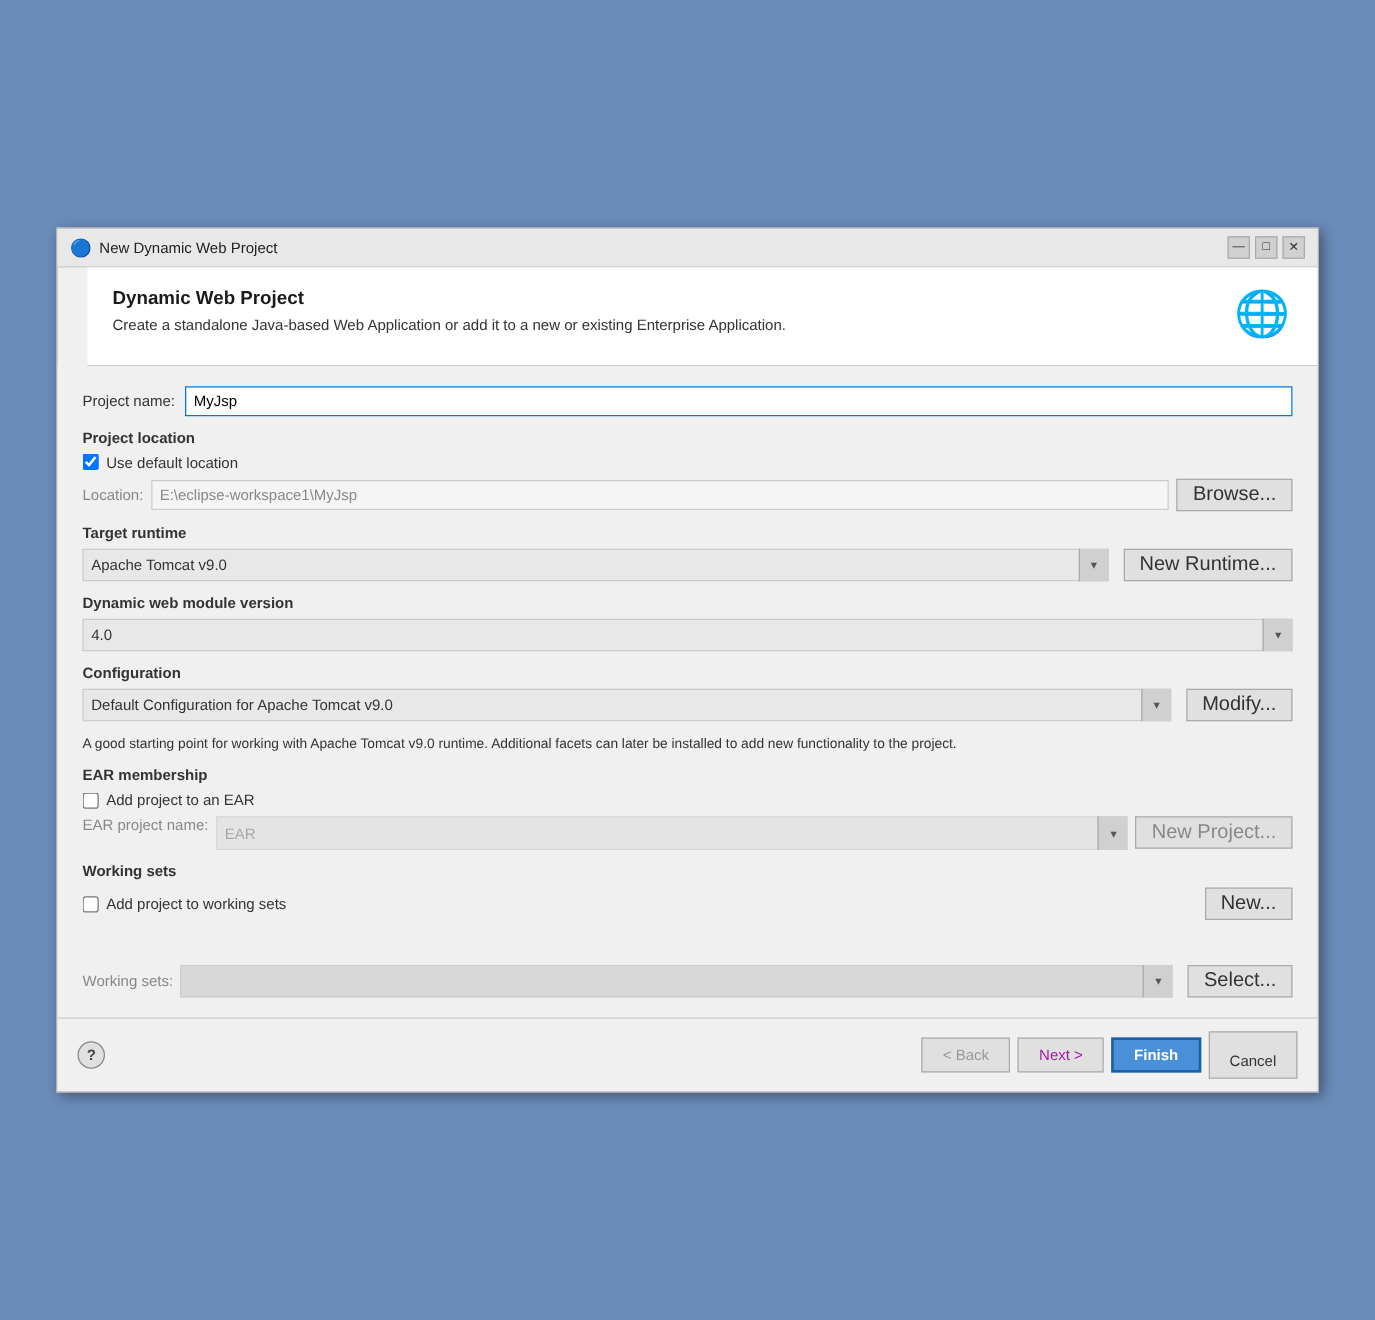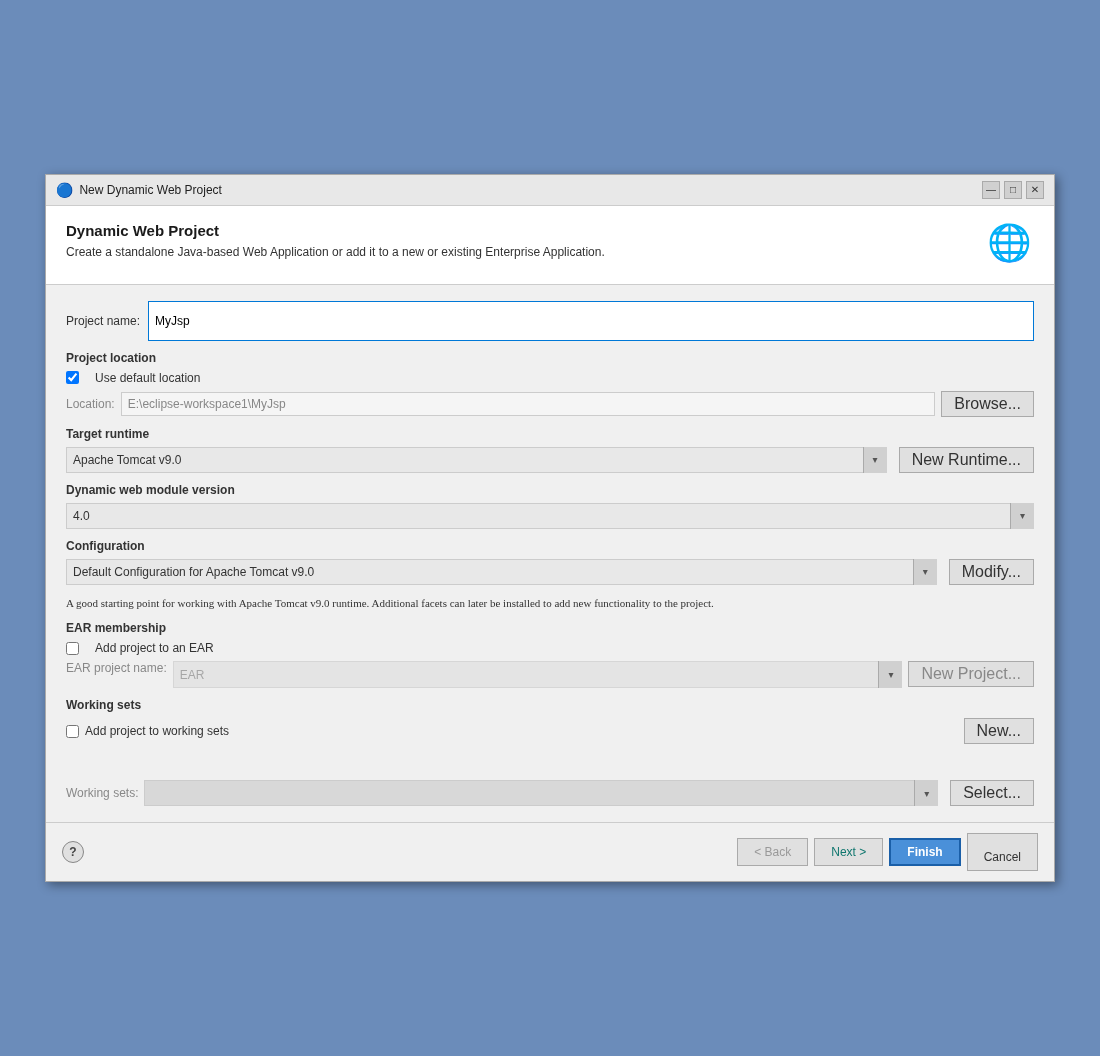--- a/index.html
+++ b/index.html
@@ -61,20 +61,21 @@
       color: #333;
     }
 
     .dialog-header {
       background: white;
       padding: 16px 20px 14px 20px;
       border-bottom: 1px solid #ccc;
       display: flex;
       align-items: flex-start;
       justify-content: space-between;
+      margin-left: 24px;
     }
 
     .dialog-header-text h2 {
       font-size: 15px;
       font-weight: bold;
       color: #1a1a1a;
       margin-bottom: 6px;
     }
 
     .dialog-header-text p {
@@ -103,40 +104,40 @@
 
     .form-label {
       font-size: 12px;
       color: #333;
       white-space: nowrap;
       margin-right: 8px;
     }
 
     .form-input {
       flex: 1;
-      height: 40px;
+      height: 24px;
       border: 1px solid #0078d7;
       background: white;
       padding: 2px 6px;
       font-size: 12px;
       outline: none;
     }
 
     .section-title {
       font-size: 12px;
       font-weight: bold;
       color: #333;
       margin-top: 10px;
       margin-bottom: 6px;
     }
 
     .checkbox-row {
       display: flex;
       align-items: center;
-      gap: 16px;
+      gap: 6px;
       margin-bottom: 6px;
     }
 
     .checkbox-row input[type="checkbox"] {
       width: 13px;
       height: 13px;
       cursor: pointer;
     }
 
     .checkbox-label {
@@ -223,21 +224,20 @@
       pointer-events: none;
       font-size: 10px;
       color: #555;
     }
 
     .hint-text {
       font-size: 11px;
       color: #333;
       margin-bottom: 10px;
       line-height: 1.5;
-      font-family: Liberation Serif, serif;
     }
 
     .ear-project-row {
       display: flex;
       align-items: flex-start;
       margin-bottom: 8px;
     }
 
     .ear-project-label {
       font-size: 12px;
@@ -321,21 +321,21 @@
       cursor: pointer;
     }
 
     .nav-btn {
       height: 28px;
       padding: 0 16px;
       background: #e0e0e0;
       border: 1px solid #aaa;
       font-size: 12px;
       cursor: pointer;
-      color: #0f766e;
+      color: #a21caf;
     }
 
     .nav-btn:disabled {
       color: #999;
     }
 
     .nav-btn-primary {
       background: #4a90d9;
       border: 2px solid #1a5fa8;
       color: white;

